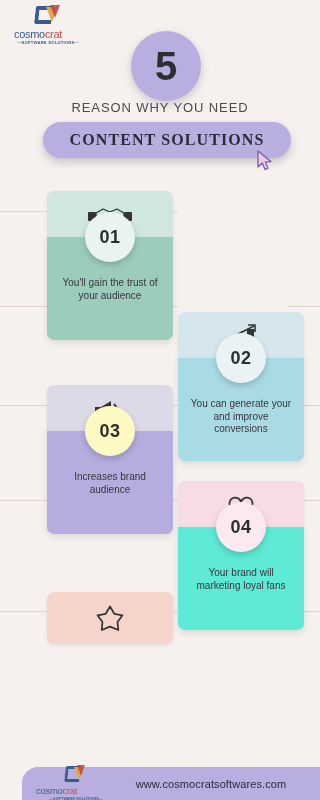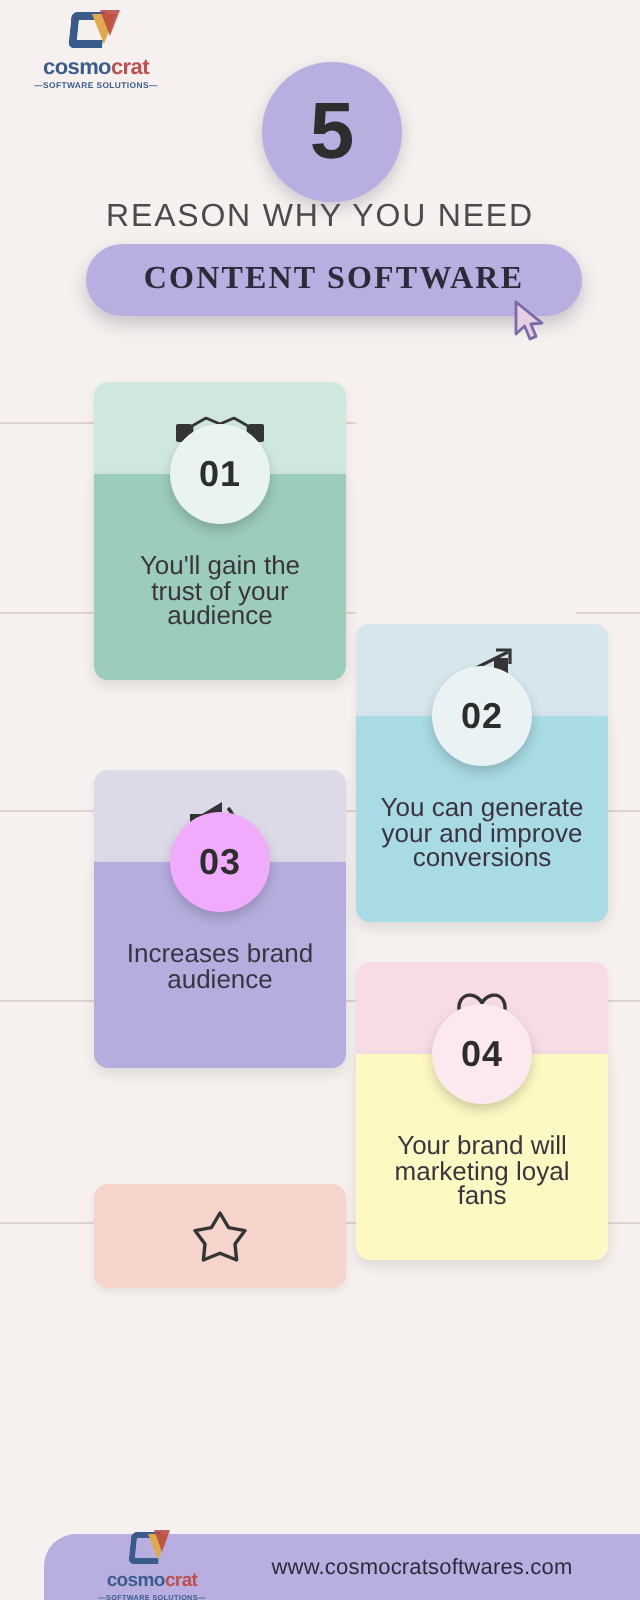--- a/index.html
+++ b/index.html
@@ -26,40 +26,40 @@
     position:absolute; left:13px; top:1px; width:0; height:0;
     border-left:6px solid transparent; border-right:6px solid transparent;
     border-top:15px solid #e0a94b;
   }
   .logo-v2 {
     position:absolute; left:17px; top:-1px; width:0; height:0;
     border-left:5px solid transparent; border-right:5px solid transparent;
     border-top:13px solid #b8453f; opacity:.85;
   }
   .logo-word {
-    font-size:11px; font-weight:bold; letter-spacing:-.3px;
-    color:#c0504d; text-align:center; line-height:11px; margin-top:1px;
+    font-size:11px; font-weight:normal; letter-spacing:-.3px;
+    color:#c0504d; text-align:left; line-height:11px; margin-top:1px;
   }
   .logo-word span { color:#3a5c8c; }
   .logo-sub {
     font-size:4.2px; font-weight:bold; letter-spacing:.2px;
     color:#3a5c8c; text-align:center; line-height:6px; white-space:nowrap;
   }
 
   .badge-5 {
     position:absolute; left:131px; top:31px; width:70px; height:70px;
     border-radius:50%; background:#b8aee0;
     box-shadow:0 3px 8px rgba(90,80,120,.28);
     display:flex; align-items:center; justify-content:center;
   }
   .badge-5 b { font-size:40px; color:#2e2e2e; font-weight:bold; line-height:1; }
 
   .subtitle {
     position:absolute; left:0; right:0; top:100px; text-align:center;
-    font-size:16px; letter-spacing:.9px; color:#4c4a4c;
+    font-size:13px; letter-spacing:.9px; color:#4c4a4c;
   }
 
   .title-banner {
     position:absolute; left:43px; top:122px; width:248px; height:36px;
     background:#b8aee0; border-radius:18px;
     box-shadow:0 4px 9px rgba(90,80,120,.3);
     display:flex; align-items:center; justify-content:center;
   }
   .title-banner span {
     font-family:"Liberation Serif", serif;
@@ -81,21 +81,21 @@
     box-shadow:0 3px 7px rgba(0,0,0,.10);
   }
   .card .num {
     position:absolute; left:50%; top:-25px; transform:translateX(-50%);
     width:50px; height:50px; border-radius:50%;
     display:flex; align-items:center; justify-content:center;
     box-shadow:0 3px 6px rgba(0,0,0,.18);
     font-size:18px; font-weight:bold; color:#2d2d2d; letter-spacing:.5px;
   }
   .card .desc {
-    text-align:center; font-size:13px; line-height:12.5px; color:#3a3440;
+    text-align:center; font-size:10px; line-height:12.5px; color:#3a3440;
   }
   .icon { display:block; }
 
   
   .footer {
     position:absolute; left:22px; top:767px; width:298px; height:33px;
     background:#b8aee0; border-radius:16px 0 0 0;
     display:flex; align-items:center;
   }
   .footer .logo-foot { width:80px; margin-left:14px; }
@@ -128,21 +128,21 @@
   <div class="logo-sub">—SOFTWARE SOLUTIONS—</div>
 </div>
 
 <div class="badge-5">
   <b>5</b>
 </div>
 
 <div class="subtitle">REASON WHY YOU NEED</div>
 
 <div class="title-banner">
-  <span>CONTENT SOFTWARE</span>
+  <span>CONTENT SOLUTIONS</span>
 </div>
 
 <svg class="cursor" viewBox="0 0 18 22">
   <path d="M2 1 L2 17 L6.3 13 L9 19.5 L12 18.2 L9.4 12 L15 11.6 Z" fill="#e7cfe3" stroke="#7a6aa8" stroke-width="1.4" stroke-linejoin="round"></path>
 </svg>
 
 <div class="card" style="left:47px; top:191px;">
   <div class="head" style="background:#cfe7dd">
     <svg class="icon" width="46" height="26" viewBox="0 0 46 26">
       <rect x="1" y="8" width="8" height="9" rx="1" fill="#343434"></rect>
@@ -175,32 +175,32 @@
 
 <div class="card" style="left:47px; top:385px;">
   <div class="head" style="background:#dcdae6">
     <svg class="icon" width="34" height="26" viewBox="0 0 34 26">
       <path d="M2 9 L8 9 L18 3 L18 23 L8 17 L2 17 Z" fill="#343434"></path>
       <path d="M21 6 A10 10 0 0 1 21 20" fill="none" stroke="#343434" stroke-width="1.8"></path>
       <path d="M21 10 A6 6 0 0 1 21 16" fill="none" stroke="#343434" stroke-width="1.6"></path>
     </svg>
   </div>
   <div class="body" style="background:#b5adde; min-height:103px">
-    <div class="num" style="background:#f0abfc">03</div>
+    <div class="num" style="background:#fef9c3">03</div>
     <div class="desc">Increases brand audience</div>
   </div>
 </div>
 
 <div class="card" style="left:178px; top:481px;">
   <div class="head" style="background:#f7dce5">
     <svg class="icon" width="30" height="27" viewBox="0 0 30 27">
       <path d="M15 24 C4 16 2 10 4.5 6 C7 2.2 12.5 3 15 7.5 C17.5 3 23 2.2 25.5 6 C28 10 26 16 15 24 Z" fill="none" stroke="#343434" stroke-width="1.7" stroke-linejoin="round"></path>
     </svg>
   </div>
-  <div class="body" style="background:#fef9c3; min-height:103px">
+  <div class="body" style="background:#5eead4; min-height:103px">
     <div class="num" style="background:#fbe9ef">04</div>
     <div class="desc">Your brand will marketing loyal fans</div>
   </div>
 </div>
 
 <div class="card" style="left:47px; top:592px;">
   <div class="head" style="background:#f5d5cb">
     <svg class="icon" width="30" height="29" viewBox="0 0 30 29">
       <path d="M15 2.5 L19.3 9.8 L27.5 11.3 L22.5 18 L23.3 26 L15 22.6 L6.7 26 L7.5 18 L2.5 11.3 L10.7 9.8 Z" fill="none" stroke="#343434" stroke-width="1.7" stroke-linejoin="round"></path>
     </svg>

